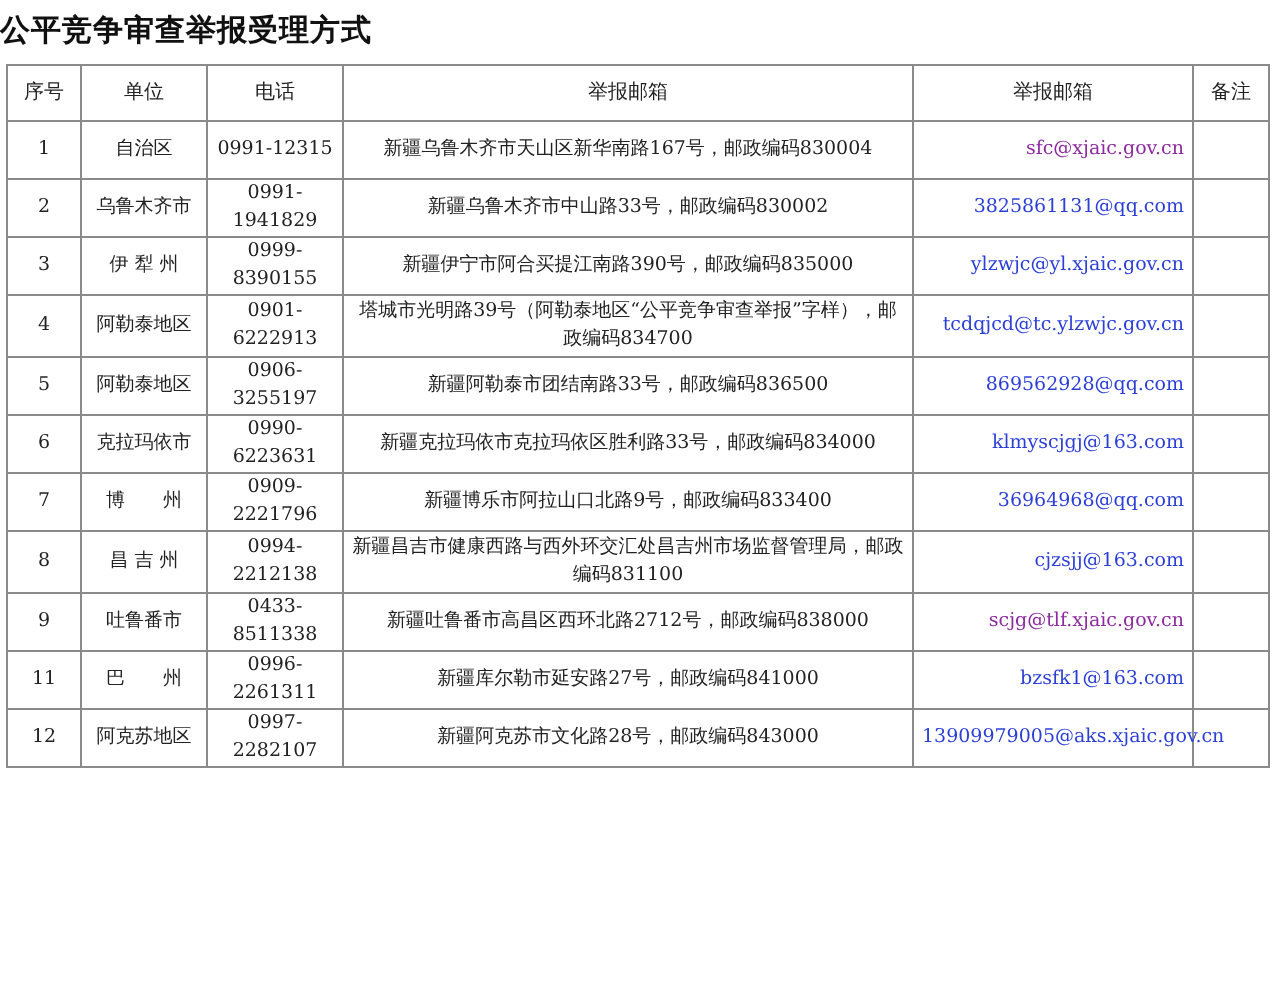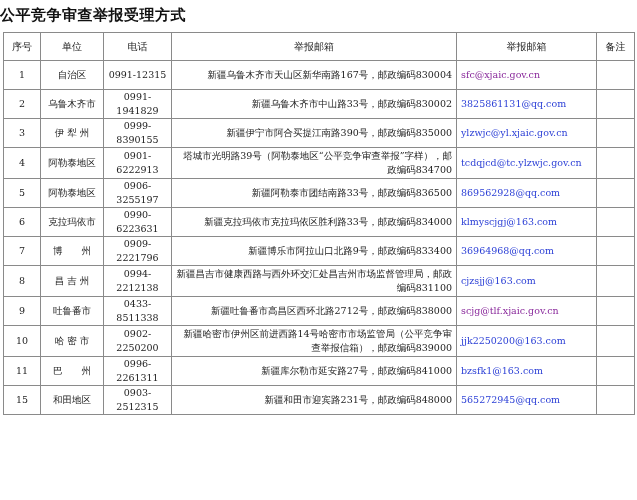--- a/index.html
+++ b/index.html
@@ -2,22 +2,22 @@
 <html><head>
 <meta charset="utf-8">
 <style>
   html, body { margin: 0; padding: 0; background: #ffffff; }
   body { width: 637px; height: 500px; overflow: hidden; font-family: "DejaVu Serif", "Liberation Serif", serif; color: #222; }
   .title { position: absolute; left: 0; top: 6px; width: 637px; font-size: 15px; font-weight: bold; letter-spacing: 0.5px; color: #111; }
   table.grid { position: absolute; left: 3px; top: 32px; width: 631px; border-collapse: collapse; table-layout: fixed; }
   table.grid th, table.grid td { border: 1px solid #8a8a8a; padding: 0 4px; font-size: 9.5px; line-height: 14px; vertical-align: middle; }
   table.grid th { font-weight: normal; height: 27px; text-align: center; color: #222; font-size: 10px; }
   td.c { text-align: center; }
-  td.addr { text-align: right; padding-left: 4px; }
-  td.mail { text-align: left; padding-left: 4px; font-size: 9px; }
+  td.addr { text-align: center; padding-left: 4px; }
+  td.mail { text-align: right; padding-left: 4px; font-size: 9px; }
   .link { color: #2b3fd6; }
   .link.visited { color: #8a2a9c; }
   tr.r1 td { height: 28px; }
   tr.r2 td { height: 30px; }
 </style>
 </head>
 <body>
 
 <div class="title">公平竞争审查举报受理方式</div>
 
@@ -106,38 +106,30 @@
         <td class="c"><span></span></td>
       </tr>
       <tr class="r1">
         <td class="c"><span>9</span></td>
         <td class="c"><span>吐鲁番市</span></td>
         <td class="c"><span>0433-8511338</span></td>
         <td class="addr"><span>新疆吐鲁番市高昌区西环北路2712号，邮政编码838000</span></td>
         <td class="mail"><span class="link visited">scjg@tlf.xjaic.gov.cn</span></td>
         <td class="c"><span></span></td>
       </tr>
-      <tr class="r2">
-        <td class="c"><span>10</span></td>
-        <td class="c"><span>哈 密 市</span></td>
-        <td class="c"><span>0902-2250200</span></td>
-        <td class="addr"><span>新疆哈密市伊州区前进西路14号哈密市市场监管局（公平竞争审查举报信箱），邮政编码839000</span></td>
-        <td class="mail"><span class="link">jjk2250200@163.com</span></td>
-        <td class="c"><span></span></td>
-      </tr>
       <tr class="r1">
         <td class="c"><span>11</span></td>
         <td class="c"><span>巴　　州</span></td>
         <td class="c"><span>0996-2261311</span></td>
         <td class="addr"><span>新疆库尔勒市延安路27号，邮政编码841000</span></td>
         <td class="mail"><span class="link">bzsfk1@163.com</span></td>
         <td class="c"><span></span></td>
       </tr>
       <tr class="r1">
-        <td class="c"><span>15</span></td>
-        <td class="c"><span>和田地区</span></td>
-        <td class="c"><span>0903-2512315</span></td>
-        <td class="addr"><span>新疆和田市迎宾路231号，邮政编码848000</span></td>
-        <td class="mail"><span class="link">565272945@qq.com</span></td>
+        <td class="c"><span>12</span></td>
+        <td class="c"><span>阿克苏地区</span></td>
+        <td class="c"><span>0997-2282107</span></td>
+        <td class="addr"><span>新疆阿克苏市文化路28号，邮政编码843000</span></td>
+        <td class="mail"><span class="link">13909979005@aks.xjaic.gov.cn</span></td>
         <td class="c"><span></span></td>
       </tr>
     </tbody>
 </table>
 
 </body></html>

